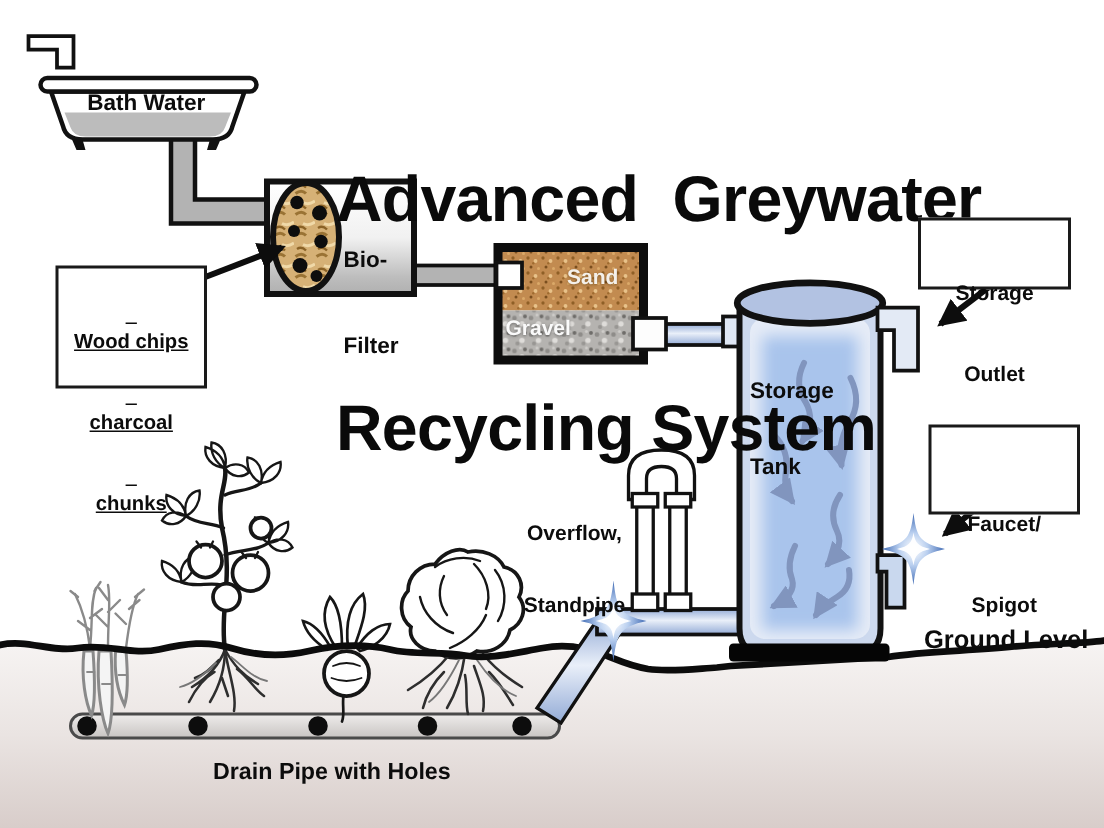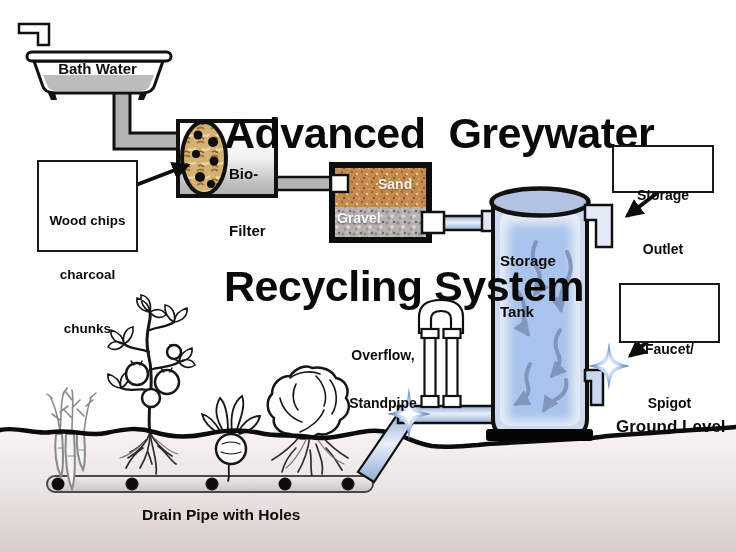--- a/index.html
+++ b/index.html
@@ -5,21 +5,21 @@
   html,body{margin:0;padding:0;background:#fff;}
   .stage{position:relative;width:736px;height:552px;background:#ffffff;overflow:hidden;
          font-family:"Liberation Sans",sans-serif;}
   .stage svg{position:absolute;left:0;top:0;}
   .lbl{position:absolute;font-weight:700;color:#0c0c0c;line-height:1.2;white-space:pre;z-index:5;}
   .title{left:224px;top:6px;font-size:43px;line-height:51px;letter-spacing:-0.5px;color:#0a0a0a;}
   .bath-water{left:40px;top:60px;width:115px;text-align:center;font-size:15px;}
   .bio-filter{left:229px;top:126px;font-size:15px;line-height:19px;}
   .box{position:absolute;background:#fff;border:2px solid #1a1a1a;text-align:center;
        font-weight:700;color:#0c0c0c;z-index:5;white-space:pre;}
-  .wood-box{left:37px;top:160px;width:97px;height:74px;font-size:13.5px;line-height:18px;padding-top:14px;}
+  .wood-box{left:37px;top:177px;width:97px;height:74px;font-size:13.5px;line-height:18px;padding-top:4px;text-decoration:underline;}
   .overflow-box{left:612px;top:145px;width:98px;height:41px;font-size:14px;line-height:18px;padding-top:3px;}
   .faucet-box{left:619px;top:283px;width:97px;height:37px;font-size:14px;line-height:18px;padding-top:19px;}
   .sand-lbl{left:378px;top:176px;font-size:14px;color:#f4f0ea;text-shadow:0 1px 2px rgba(80,50,10,.55);}
   .gravel-lbl{left:337px;top:210px;font-size:14px;color:#fafafa;text-shadow:0 1px 2px rgba(60,60,60,.55);}
   .tank-lbl{left:500px;top:218px;width:80px;text-align:left;font-size:15px;line-height:17px;}
   .standpipe-lbl{left:344px;top:315px;width:78px;text-align:center;font-size:14px;line-height:16px;}
   .ground-lbl{left:616px;top:417px;font-size:17px;}
   .drain-lbl{left:142px;top:506px;font-size:15.5px;}
 </style>
 </head>

